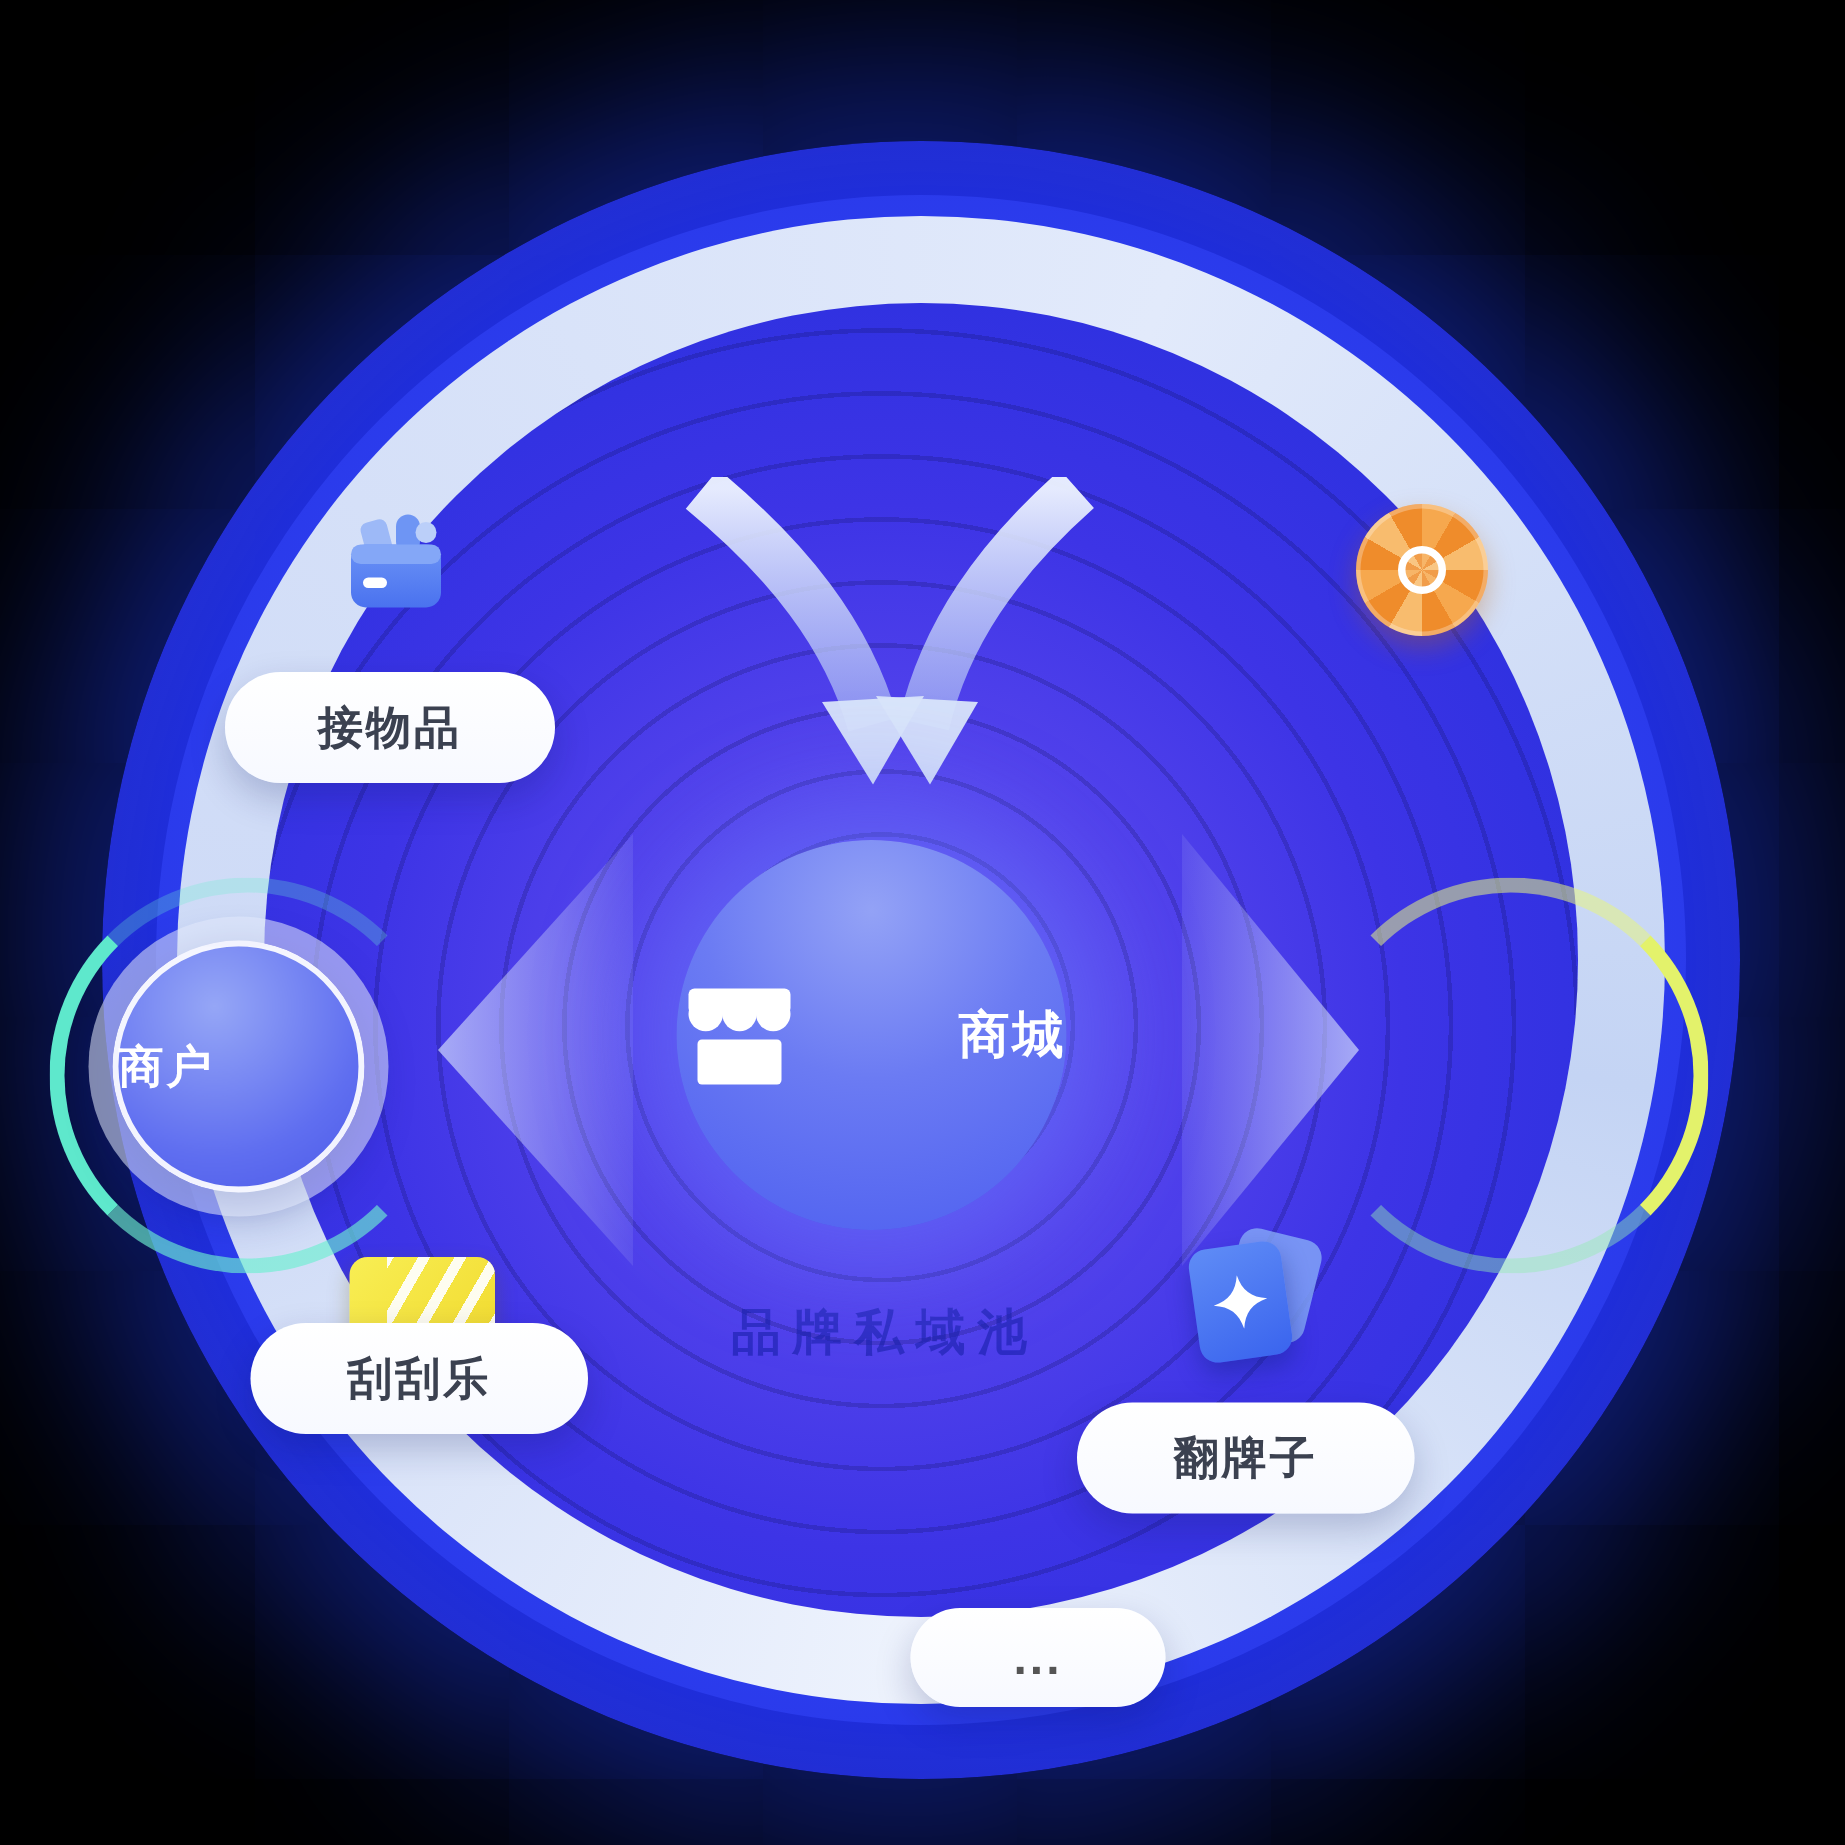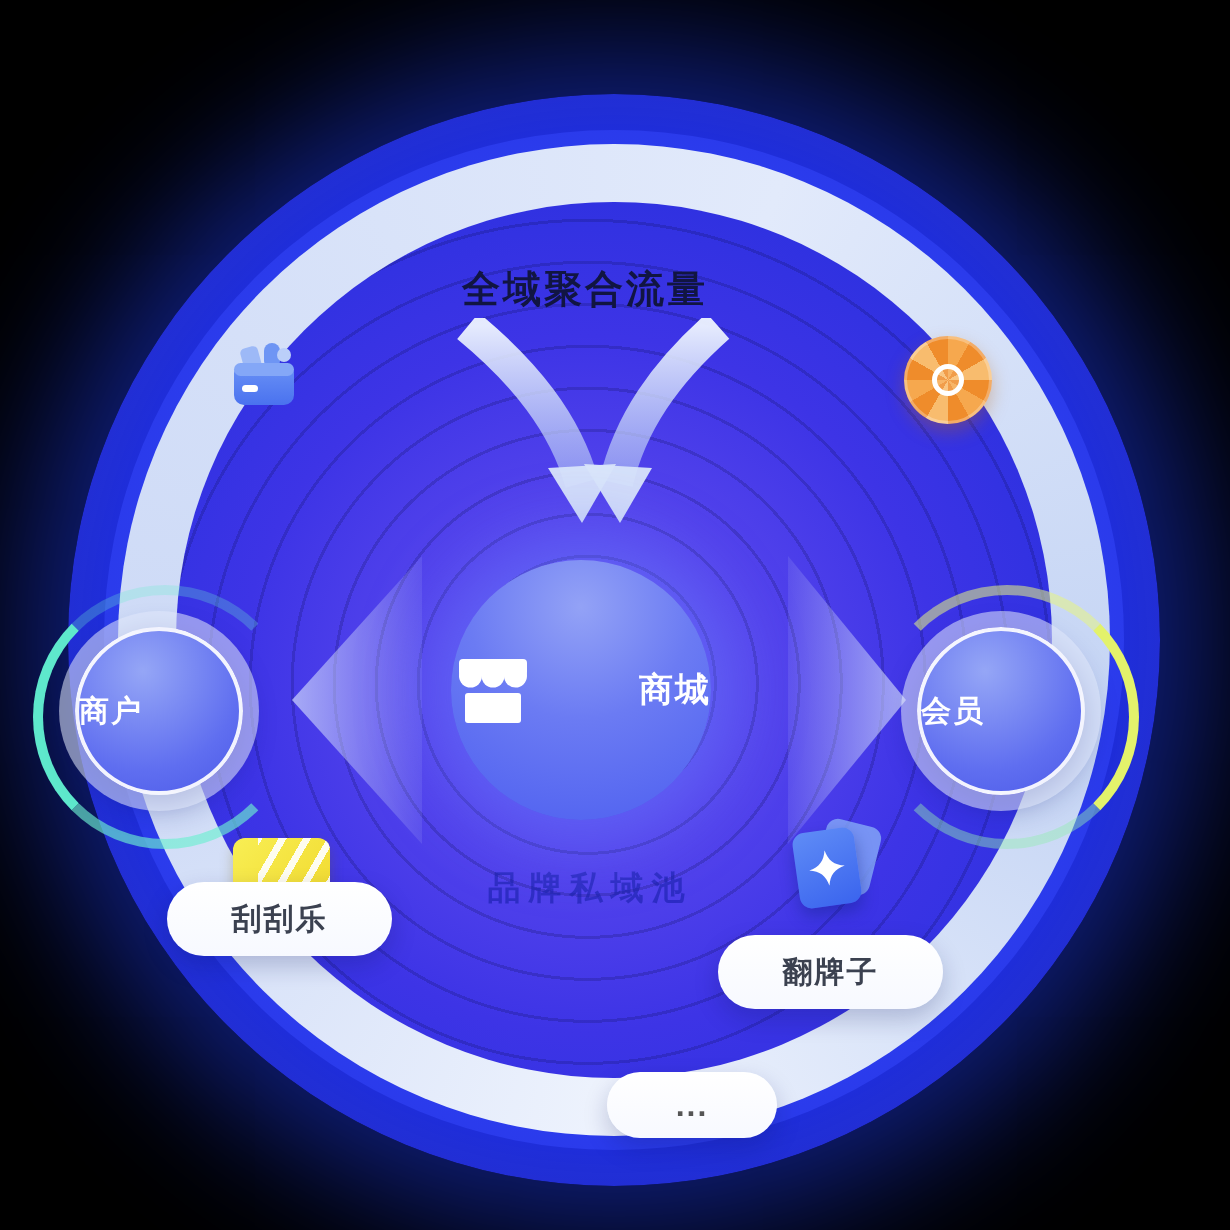--- a/index.html
+++ b/index.html
@@ -155,41 +155,37 @@
     </defs>
     <path d="M 38 8 C 95 55 135 105 152 165" stroke="url(#gA)" stroke-width="34" fill="none"></path>
     <path d="M 288 8 C 235 55 200 105 186 165" stroke="url(#gA)" stroke-width="34" fill="none"></path>
     <path d="M 118 150 L 186 146 L 152 205 Z" fill="#d9e5fa" opacity="0.95"></path>
     <path d="M 154 146 L 222 150 L 190 205 Z" fill="#d9e5fa" opacity="0.95"></path>
   </svg>
 
   <div class="abs arrow-left"></div>
   <div class="abs arrow-right"></div>
 
-  <div class="abs title">全域聚合流量</div>
 
   <div class="abs center-node">
     <svg width="84" height="70" viewBox="0 0 84 70">
       <rect x="8" y="4" width="68" height="17" rx="4" fill="#ffffff"></rect>
       <circle cx="19.5" cy="21" r="11.5" fill="#ffffff"></circle>
       <circle cx="42" cy="21" r="11.5" fill="#ffffff"></circle>
       <circle cx="64.5" cy="21" r="11.5" fill="#ffffff"></circle>
       <rect x="14" y="38" width="56" height="30" rx="3" fill="#ffffff"></rect>
     </svg>
     <div class="label">商城</div>
   </div>
 
   <div class="abs arc arc-teal"></div>
   <div class="abs arc arc-lime"></div>
 
   <div class="abs side-node node-left">
     <span>商户</span>
-  </div>
-  <div class="abs side-node node-right">
-    <span>会员</span>
   </div>
 
   <svg class="abs icon-box gift" viewBox="0 0 92 92">
     <defs>
       <linearGradient id="gbox" x1="0" y1="0" x2="0" y2="1">
         <stop offset="0" stop-color="#6b93f6"></stop>
         <stop offset="1" stop-color="#4a72ef"></stop>
       </linearGradient>
     </defs>
     <rect x="24" y="14" width="18" height="24" rx="5" fill="#9db9f7" transform="rotate(-15 33 26)"></rect>
@@ -206,20 +202,23 @@
 
   <div class="abs flipcard">
     <div class="card-back"></div>
     <div class="card-front">
       <svg width="36" height="36" viewBox="0 0 34 34">
         <path d="M17 0 C19 10 24 15 34 17 C24 19 19 24 17 34 C15 24 10 19 0 17 C10 15 15 10 17 0 Z" fill="#ffffff"></path>
       </svg>
     </div>
   </div>
 
+  <div class="abs pill pill-top-left">
+    <span>接物品</span>
+  </div>
   <div class="abs pill pill-bottom-left">
     <span>刮刮乐</span>
   </div>
   <div class="abs pill pill-bottom-right">
     <span>翻牌子</span>
   </div>
   <div class="abs pill pill-bottom-center">
     <span>...</span>
   </div>
 

